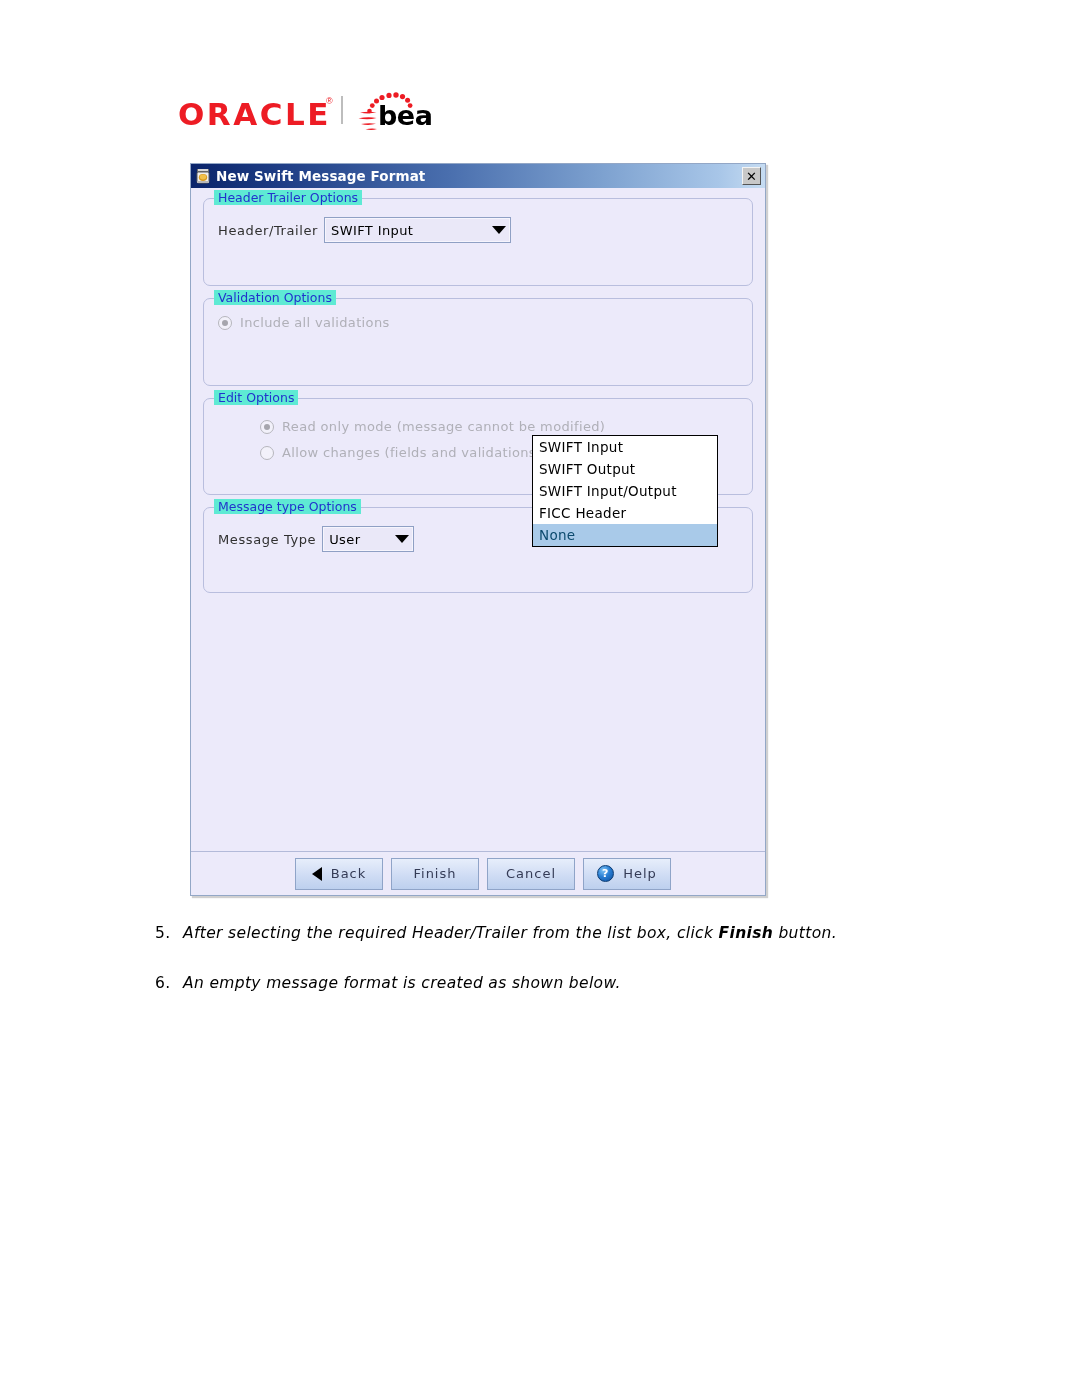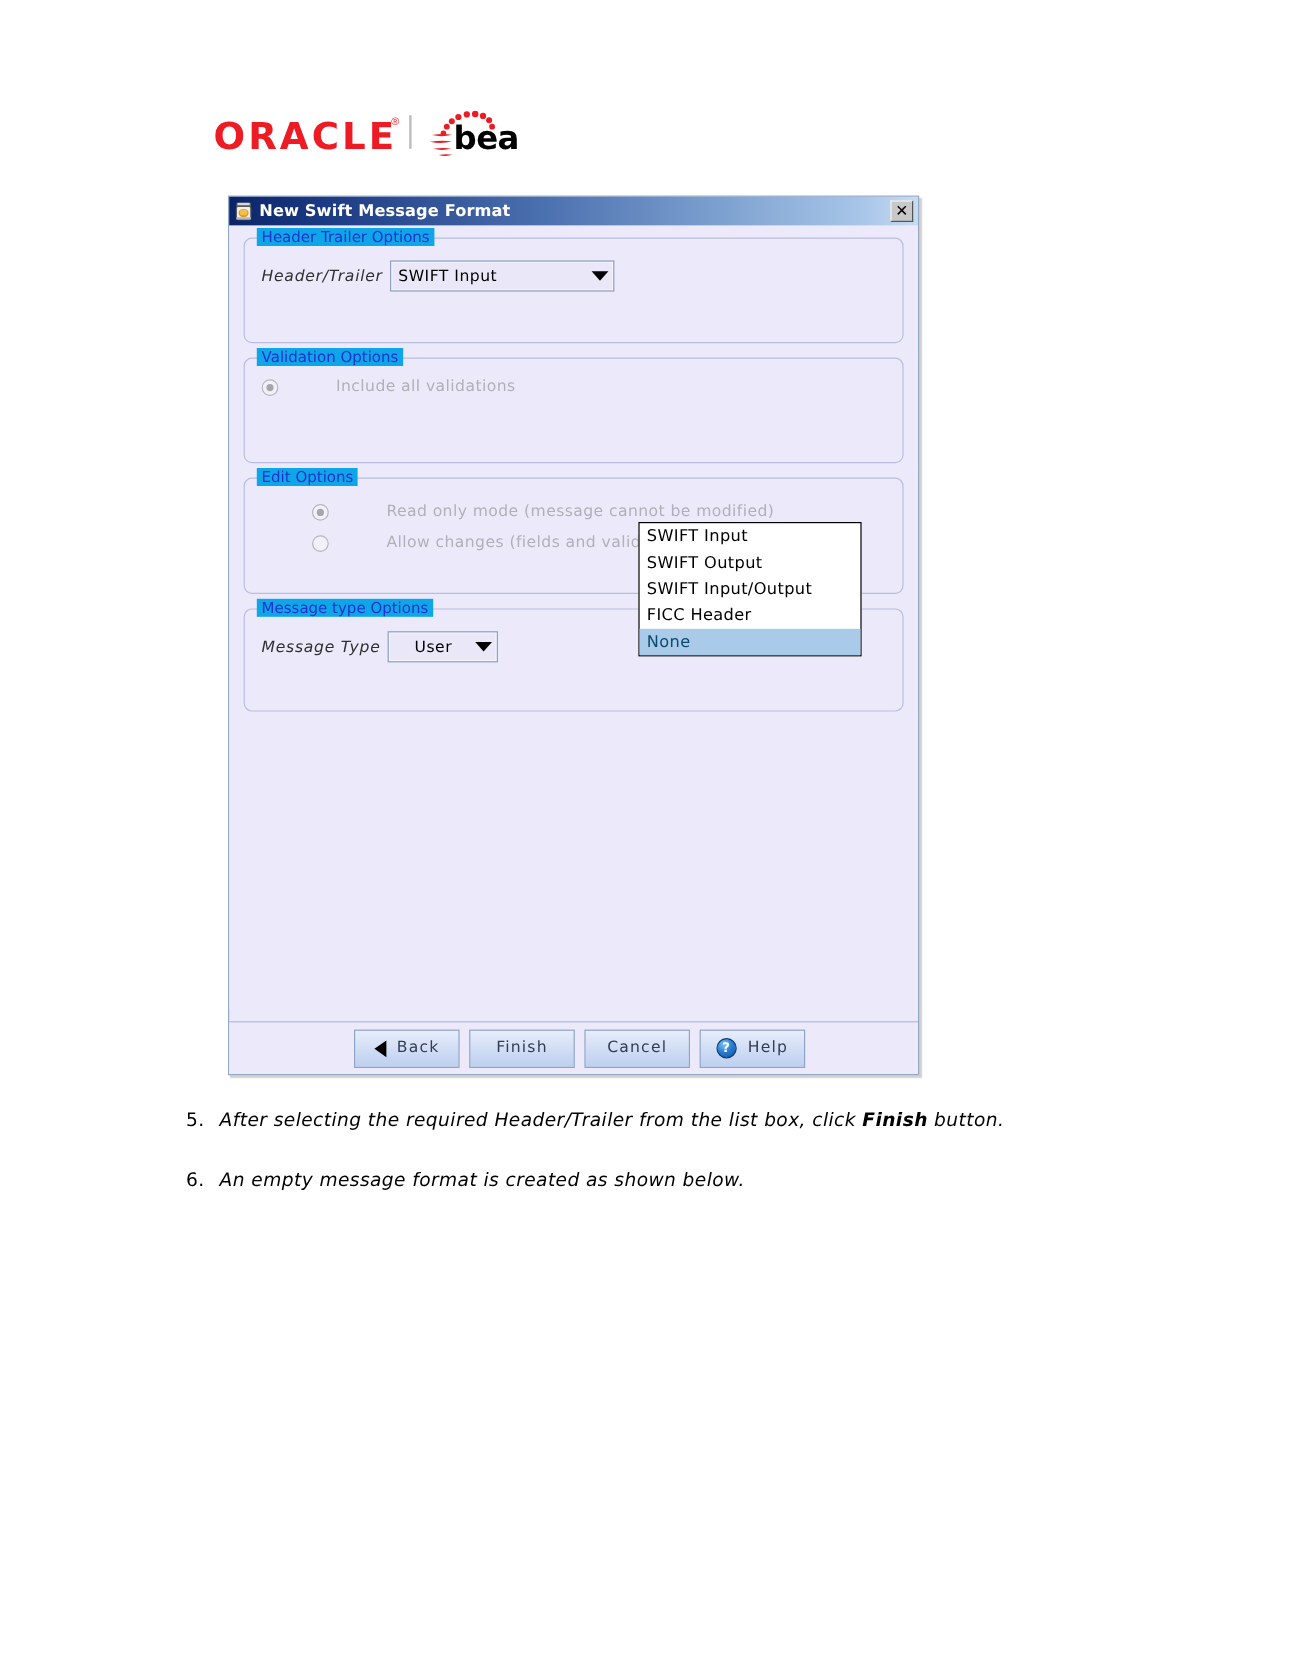--- a/index.html
+++ b/index.html
@@ -135,21 +135,21 @@
     border: 1px solid #b9bede;
     border-radius: 7px;
     margin-bottom: 12px;
     box-sizing: border-box;
   }
   .groupbox > .gb-title {
     position: absolute;
     top: -9px;
     left: 10px;
     padding: 0 4px;
-    background: #0ea5e9;
+    background: #5eead4;
     color: #2233cc;
     font-family: "DejaVu Sans", sans-serif;
     font-size: 12.5px;
     white-space: nowrap;
   }
   .gb-inner {
     padding: 18px 14px 14px 14px;
   }
 
   
@@ -157,21 +157,20 @@
     display: flex;
     align-items: center;
   }
   .field-label {
     color: #303030;
     font-family: "DejaVu Sans", sans-serif;
     font-size: 13px;
     letter-spacing: 0.6px;
     margin-right: 6px;
     white-space: nowrap;
-    font-style: italic;
   }
   .combo {
     position: relative;
     background: #eae8f8;
     border: 1px solid #8fa0c4;
     box-shadow: inset 0 0 0 1px #f6f5fd;
     display: flex;
     align-items: center;
     height: 26px;
     box-sizing: border-box;
@@ -256,21 +255,20 @@
     width: 6px; height: 6px;
     border-radius: 50%;
     background: #a6a6ad;
   }
   .radio-label {
     font-family: "DejaVu Sans", sans-serif;
     font-size: 13px;
     color: #b0b0b8;
     letter-spacing: 0.35px;
     white-space: nowrap;
-    margin-left: 40px;
   }
   .groupbox.disabled > .gb-title { color: #2233cc; }
 
   
   #footer {
     position: absolute;
     left: 0; right: 0;
     bottom: 0;
     height: 44px;
     background: #eceafa;
@@ -428,21 +426,21 @@
         </div>
         <div class="radio-row">
           <span class="radio"></span>
           <span class="radio-label">Allow changes (fields and validations can be modified)</span>
         </div>
       </div>
     </div>
 
     <div class="groupbox" style="height:86px;">
       <div class="gb-title">Message type Options</div>
-      <div class="gb-inner" style="padding-top:18px;text-align:center;">
+      <div class="gb-inner" style="padding-top:18px;">
         <div class="field-row">
           <div class="field-label">Message Type</div>
           <div class="combo" id="msgtype-combo">
             <span class="combo-text">User</span>
             <span class="combo-arrow">
                 <i></i>
               </span>
           </div>
         </div>
       </div>

